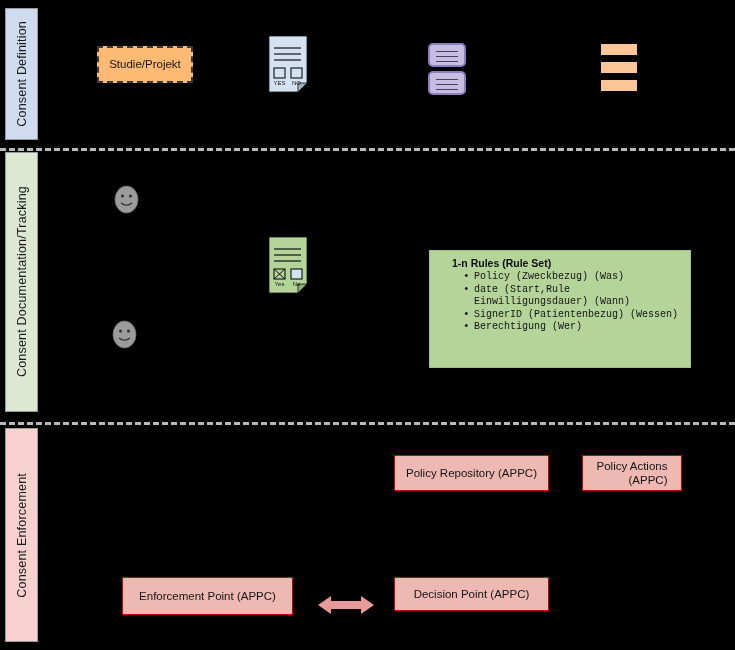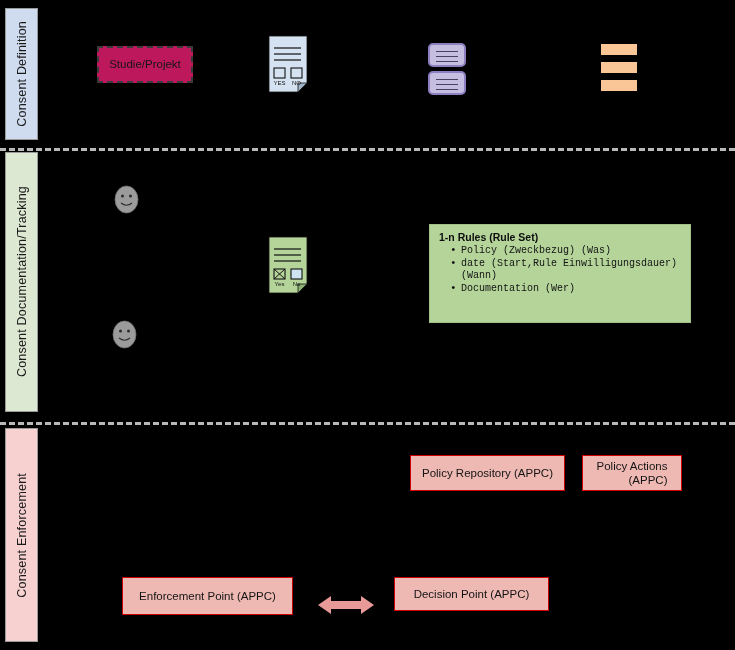--- a/index.html
+++ b/index.html
@@ -39,27 +39,27 @@
 
   
   .box{
     position:absolute;box-sizing:border-box;
     display:flex;align-items:center;justify-content:center;text-align:center;
     font-size:11.5px;color:#141414;line-height:1.25;
   }
 
   #studie-projekt{
     left:97px;top:46px;width:96px;height:37px;
-    background:#be185d;border:2px dashed #3a3a3a;
+    background:#fdba74;border:2px dashed #3a3a3a;
   }
 
   .appc-box{
     background:#efb9b3;border:1.5px solid #cc0000;
   }
-  #policy-repository{left:394px;top:455px;width:155px;height:36px;margin-left:16px;}
+  #policy-repository{left:394px;top:455px;width:155px;height:36px;}
   #policy-actions{left:582px;top:455px;width:100px;height:36px;text-align:right;}
   #enforcement-point{left:122px;top:577px;width:171px;height:38px;}
   #decision-point{left:394px;top:577px;width:155px;height:34px;}
 
   
   #double-arrow{position:absolute;left:318px;top:594px;width:56px;height:22px;}
 
   
   .doc{
     position:absolute;
@@ -87,24 +87,24 @@
   #orange-bar-2{left:601px;top:62px;width:36px;height:11px;}
   #orange-bar-3{left:601px;top:80px;width:36px;height:11px;}
 
   
   .smiley{position:absolute;}
   #actor-patient-top{left:113px;top:184px;width:27px;height:31px;}
   #actor-patient-bottom{left:111px;top:319px;width:27px;height:31px;}
 
   
   #rule-set{
-    position:absolute;left:429px;top:224px;width:262px;height:99px;
+    position:absolute;left:429px;top:250px;width:262px;height:118px;
     box-sizing:border-box;
     background:#b4d49a;border:1px solid #9ec286;
-    padding:6px 8px 6px 9px;
+    padding:6px 8px 6px 22px;
   }
   #rule-set .rs-title{
     font-size:10.5px;font-weight:bold;color:#0e0e0e;margin:0 0 2px 0;
   }
   #rule-set ul{
     margin:0;padding:0 0 0 22px;list-style:none;font-family:Liberation Mono, monospace;
   }
   #rule-set li{
     font-size:10px;color:#131313;line-height:1.26;position:relative;
   }
@@ -189,21 +189,22 @@
     <rect x="23" y="33" width="11" height="10" fill="#cfe3f0" stroke="#111" stroke-width="1.1"></rect>
     <text x="11.5" y="49.5" font-family="Liberation Sans, sans-serif" font-size="6" fill="#111" text-anchor="middle">Yes</text>
     <text x="28.5" y="49.5" font-family="Liberation Sans, sans-serif" font-size="6" fill="#111" text-anchor="middle">No</text>
   </svg>
 
   <div id="rule-set">
     <div class="rs-title">1-n Rules (Rule Set)</div>
     <ul>
       <li>Policy (Zweckbezug) (Was)</li>
       <li>date (Start,Rule Einwilligungsdauer) (Wann)</li>
-      <li>Documentation (Wer)</li>
+      <li>SignerID (Patientenbezug) (Wessen)</li>
+      <li>Berechtigung (Wer)</li>
     </ul>
   </div>
 
   <div class="box appc-box" id="policy-repository">
     <span>Policy Repository (APPC)</span>
   </div>
 
   <div class="box appc-box" id="policy-actions">
     <span>
       <span>Policy Actions</span><br>

